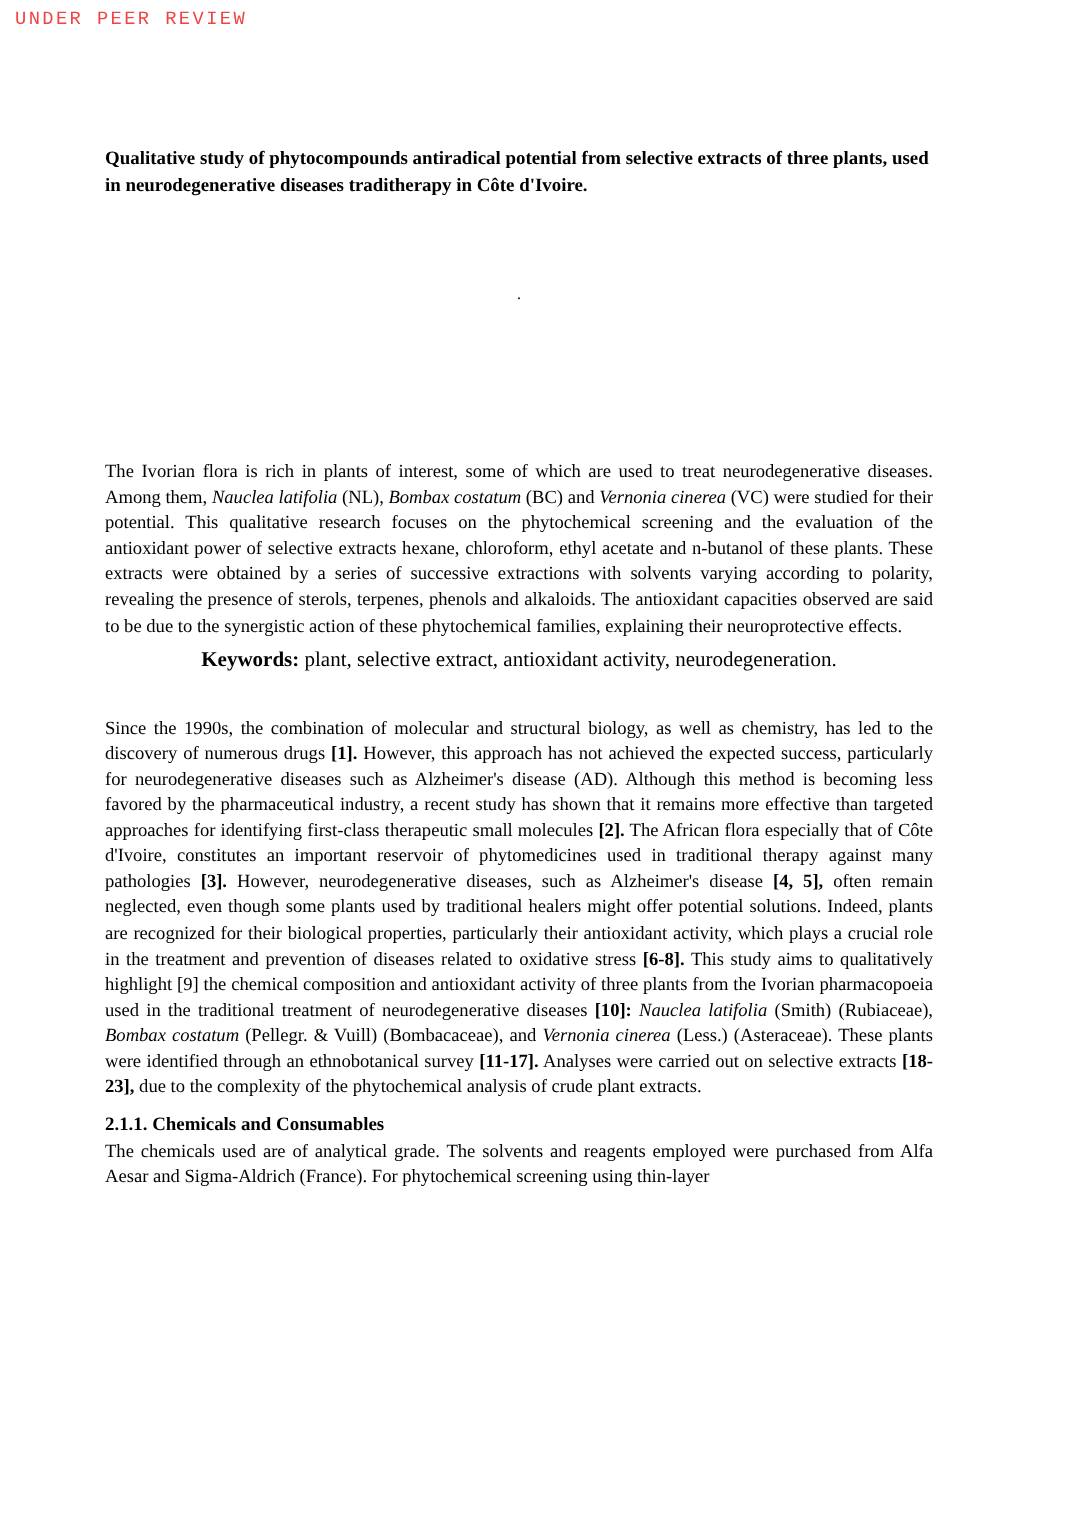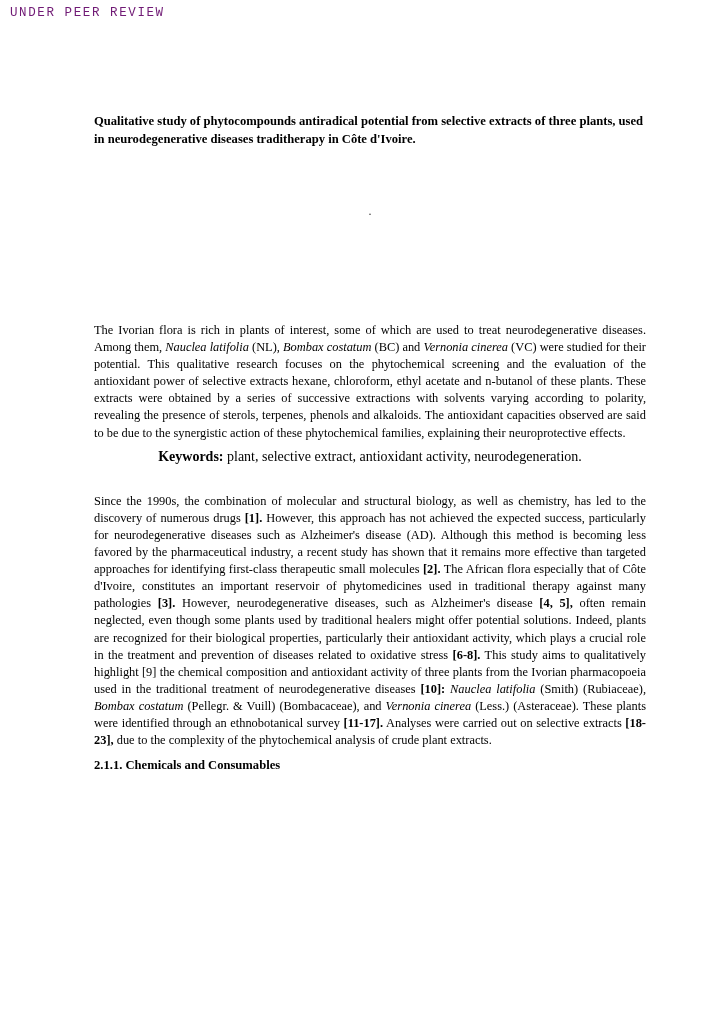--- a/index.html
+++ b/index.html
@@ -21,29 +21,28 @@
     height: 1024px;
     box-sizing: border-box;
   }
   .watermark {
     position: absolute;
     top: 6px;
     left: 10px;
     font-family: "Liberation Mono", monospace;
     font-size: 12.5px;
     letter-spacing: 1.6px;
-    color: #701a75;
+    color: #ef4444;
     white-space: nowrap;
   }
   .content {
     position: absolute;
-    left: 94px;
+    left: 70px;
     top: 96px;
     width: 552px;
-    margin-top: 16px;
   }
   .title {
     font-weight: bold;
     font-size: 12.6px;
     line-height: 18px;
     text-align: left;
     margin: 0;
   }
   .dot-mark {
     text-align: center;
@@ -116,16 +115,17 @@
 
     <div>
       <div class="gap-6"></div>
       <p class="just"><span>Since the 1990s, the combination of molecular and structural biology, as well as chemistry, has led to the discovery of numerous drugs </span><b>[1].</b><span> However, this approach has not achieved the expected success, particularly for neurodegenerative diseases such as Alzheimer's disease (AD). Although this method is becoming less favored by the pharmaceutical industry, a recent study has shown that it remains more effective than targeted approaches for identifying first-class therapeutic small molecules </span><b>[2].</b><span> The African flora especially that of Côte d'Ivoire, constitutes an important reservoir of phytomedicines used in traditional therapy against many pathologies </span><b>[3].</b><span> However, neurodegenerative diseases, such as Alzheimer's disease </span><b>[4, 5],</b><span> often remain neglected, even though some plants used by traditional healers might offer potential solutions. Indeed, plants are recognized for their biological properties, particularly their antioxidant activity, which plays a crucial role in the treatment and prevention of diseases related to oxidative stress </span><b>[6-8].</b><span> This study aims to qualitatively highlight [9] the chemical composition and antioxidant activity of three plants from the Ivorian pharmacopoeia used in the traditional treatment of neurodegenerative diseases </span><b>[10]:</b><span> </span><i>Nauclea latifolia</i><span> (Smith) (Rubiaceae), </span><i>Bombax costatum</i><span> (Pellegr. &amp; Vuill) (Bombacaceae), and </span><i>Vernonia cinerea</i><span> (Less.) (Asteraceae). These plants were identified through an ethnobotanical survey </span><b>[11-17].</b><span> Analyses were carried out on selective extracts </span><b>[18-23],</b><span> due to the complexity of the phytochemical analysis of crude plant extracts.</span></p>
     </div>
 
     <div class="gap-8"></div>
 
     <div>
       <div class="sub-head">2.1.1. Chemicals and Consumables</div>
+      <p class="just">The chemicals used are of analytical grade. The solvents and reagents employed were purchased from Alfa Aesar and Sigma-Aldrich (France). For phytochemical screening using thin-layer</p>
     </div>
 
   </div>
 </div>
 
 </body></html>

